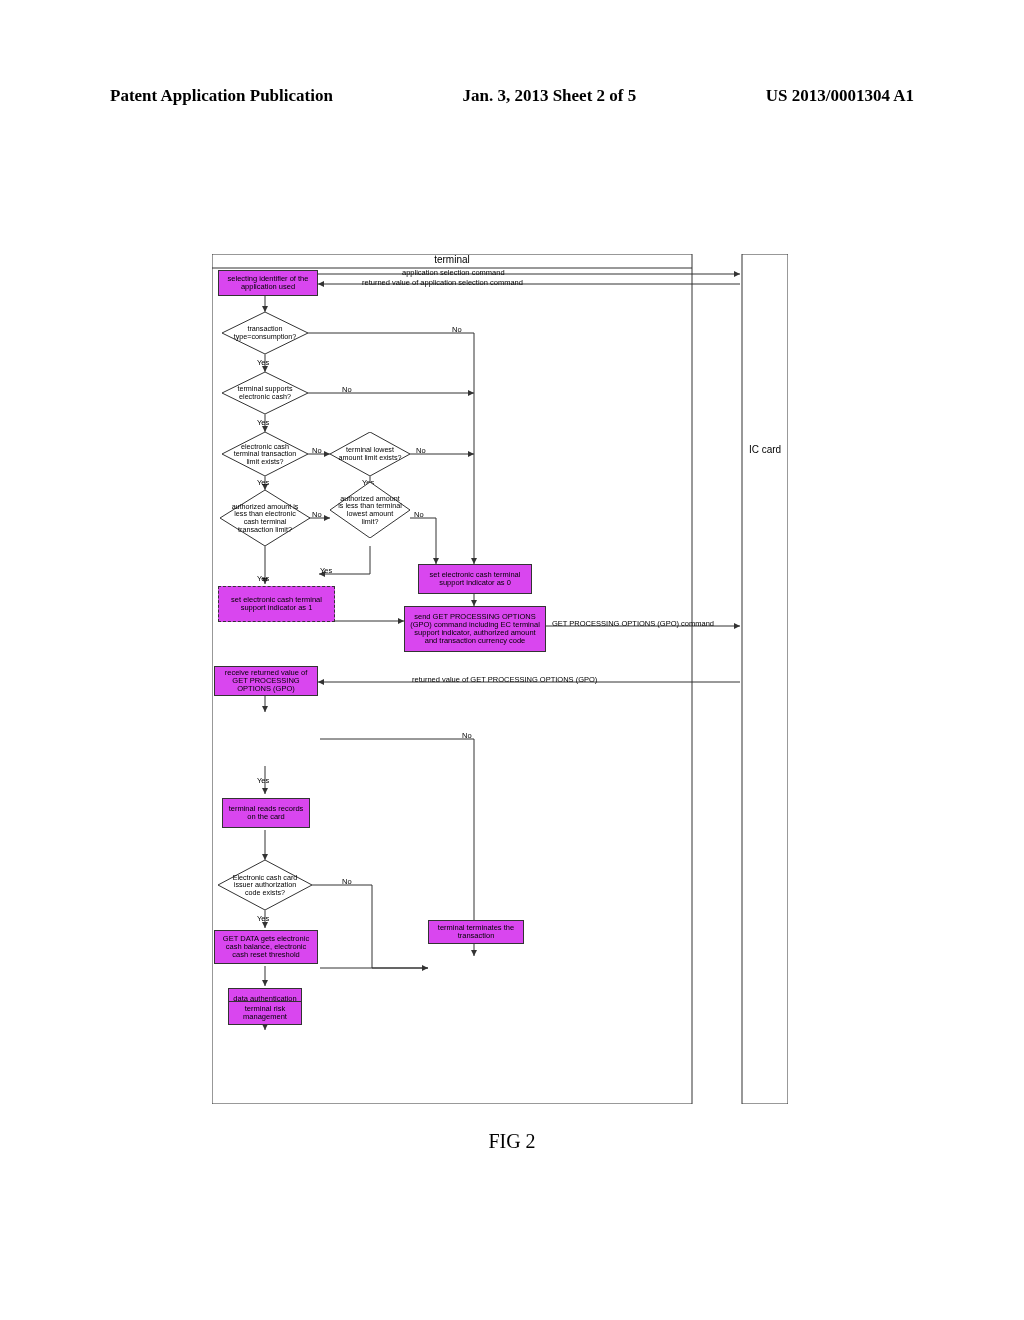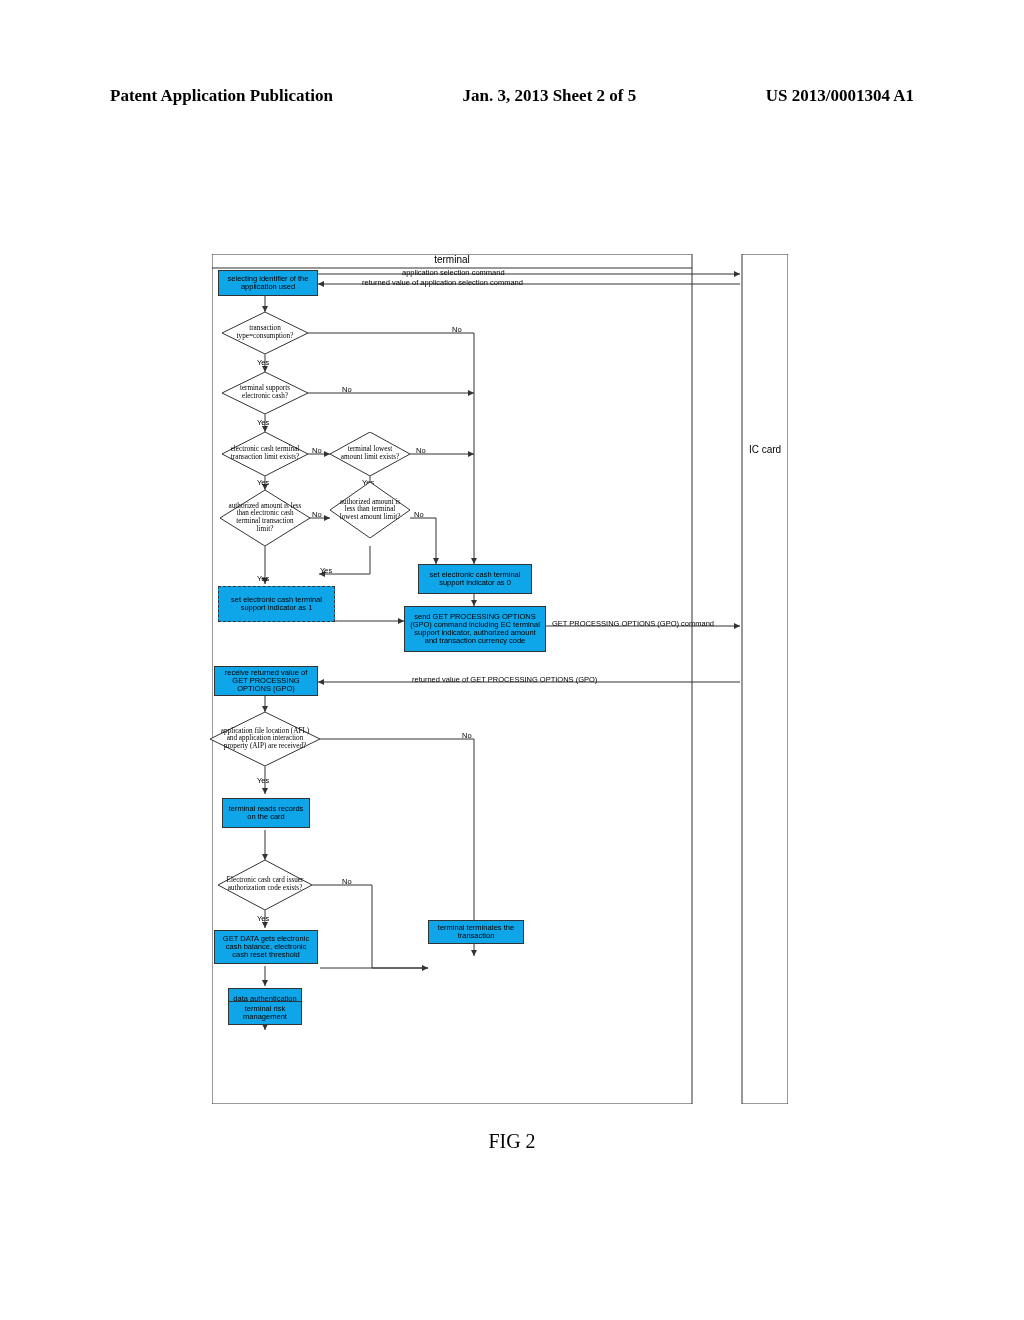--- a/index.html
+++ b/index.html
@@ -31,36 +31,36 @@
     left: 212px;
     top: 210px;
     width: 576px;
     height: 850px;
     margin-top: 44px;
   }
   .diagram svg { position:absolute; left:0; top:0; }
   .box {
     position: absolute;
     border: 1px solid #333;
-    background: #0ea5e9;
+    background: #d946ef;
     font-size: 7.5px;
     line-height: 1.1;
     font-family: Arial, sans-serif;
     text-align: center;
     padding: 2px 3px;
     box-sizing: border-box;
     display: flex;
     align-items: center;
     justify-content: center;
   }
   .diamond {
     position: absolute;
     font-size: 7.2px;
     line-height: 1.05;
-    font-family: Liberation Serif, serif;
+    font-family: Liberation Sans, sans-serif;
     text-align: center;
     display: flex;
     align-items: center;
     justify-content: center;
   }
   .diamond .dsvg { position:absolute; left:0; top:0; width:100%; height:100%; }
   .diamond .dtxt { position:relative; z-index:1; padding:0 8px; }
   .lbl {
     position:absolute;
     font-size:7.5px;
@@ -221,26 +221,20 @@
   <div class="lbl" style="left:108px;top:312px">Yes</div>
   <div class="lbl" style="left:202px;top:256px">No</div>
 
   <div class="box" style="left:6px;top:332px;width:117px;height:36px;border-style:dashed">set electronic cash terminal support indicator as 1</div>
   <div class="box" style="left:206px;top:310px;width:114px;height:30px">set electronic cash terminal support indicator as 0</div>
 
   <div class="box" style="left:192px;top:352px;width:142px;height:46px">send GET PROCESSING OPTIONS (GPO) command including EC terminal support indicator, authorized amount and transaction currency code</div>
 
   <div class="box" style="left:2px;top:412px;width:104px;height:30px">receive returned value of GET PROCESSING OPTIONS (GPO)</div>
 
-  <div class="diamond" style="left:-2px;top:458px;width:110px;height:54px">
-    <svg class="dsvg" viewBox="0 0 110 54">
-        <polygon points="55,0 110,27 55,54 0,27" fill="#fff" stroke="#333"></polygon>
-      </svg>
-    <div class="dtxt">application file location (AFL) and application interaction property (AIP) are received?</div>
-  </div>
   <div class="lbl" style="left:45px;top:522px">Yes</div>
   <div class="lbl" style="left:250px;top:477px">No</div>
 
   <div class="box" style="left:10px;top:544px;width:88px;height:30px">terminal reads records on the card</div>
 
   <div class="diamond" style="left:6px;top:606px;width:94px;height:50px">
     <svg class="dsvg" viewBox="0 0 94 50">
         <polygon points="47,0 94,25 47,50 0,25" fill="#fff" stroke="#333"></polygon>
       </svg>
     <div class="dtxt">Electronic cash card issuer authorization code exists?</div>

